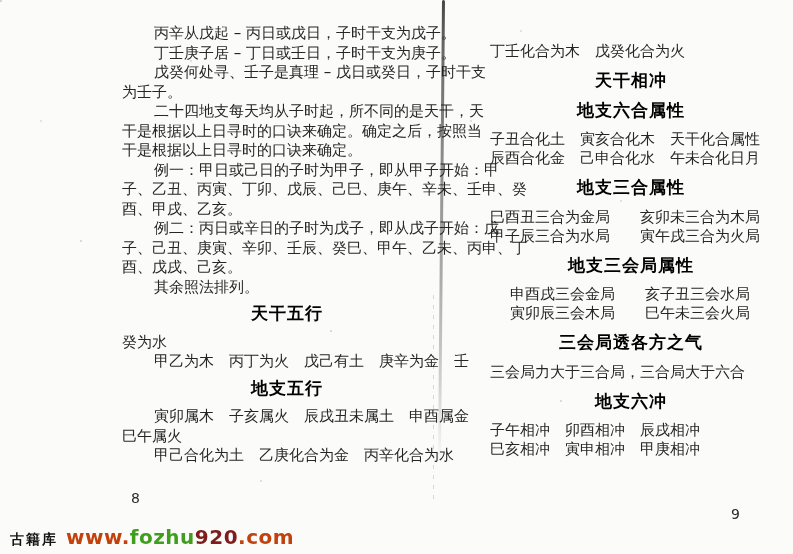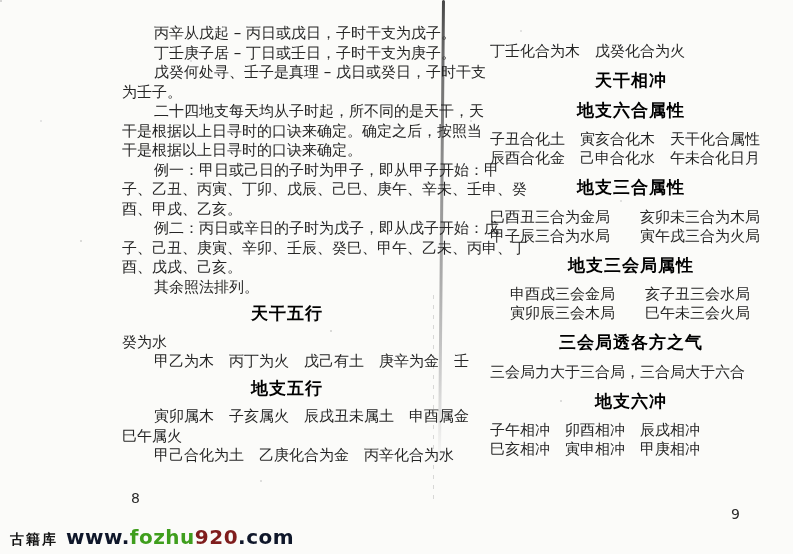--- a/index.html
+++ b/index.html
@@ -36,21 +36,21 @@
   
   .speck{position:absolute;width:2px;height:2px;border-radius:50%;background:#c9c9c7;
     box-shadow:80px 240px 0 #d0d0ce, -30px 430px 0 #d4d4d2, 190px 60px 0 #d6d6d4,
       330px 330px 0 #cfcfcd, 470px 120px 0 #d8d8d6, 560px 400px 0 #d2d2d0,
       620px 200px 0 #d9d9d7, 260px 480px 0 #d5d5d3, 520px 30px 0 #dadad8,
       40px 120px 0 #dddddc;}
   
   .watermark{position:absolute;left:10px;top:525px;display:flex;align-items:baseline;gap:8px;}
   .wm-brand{font-size:14px;font-weight:bold;color:#141414;letter-spacing:2px;}
   .wm-url{font-size:20px;font-weight:bold;letter-spacing:.5px;}
-  .wm-black{color:#0f172a;}
+  .wm-black{color:#c2410c;}
   .wm-green{color:#3f9e1d;margin-top:36px;}
   .wm-red{color:#7f1d1d;}
 </style>
 </head>
 <body>
 
 <div class="speck"></div>
 <div class="gutter"></div>
 <div class="crease"></div>
 

